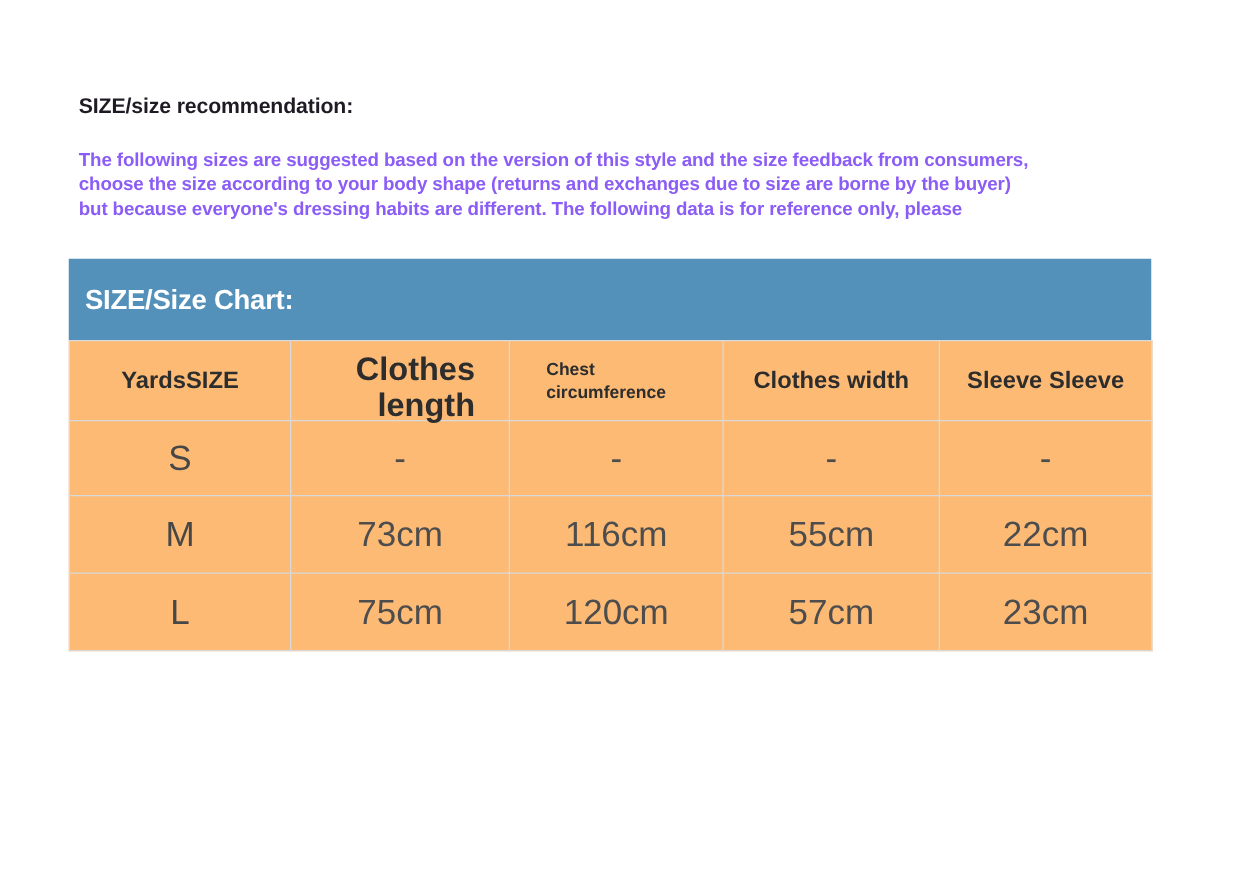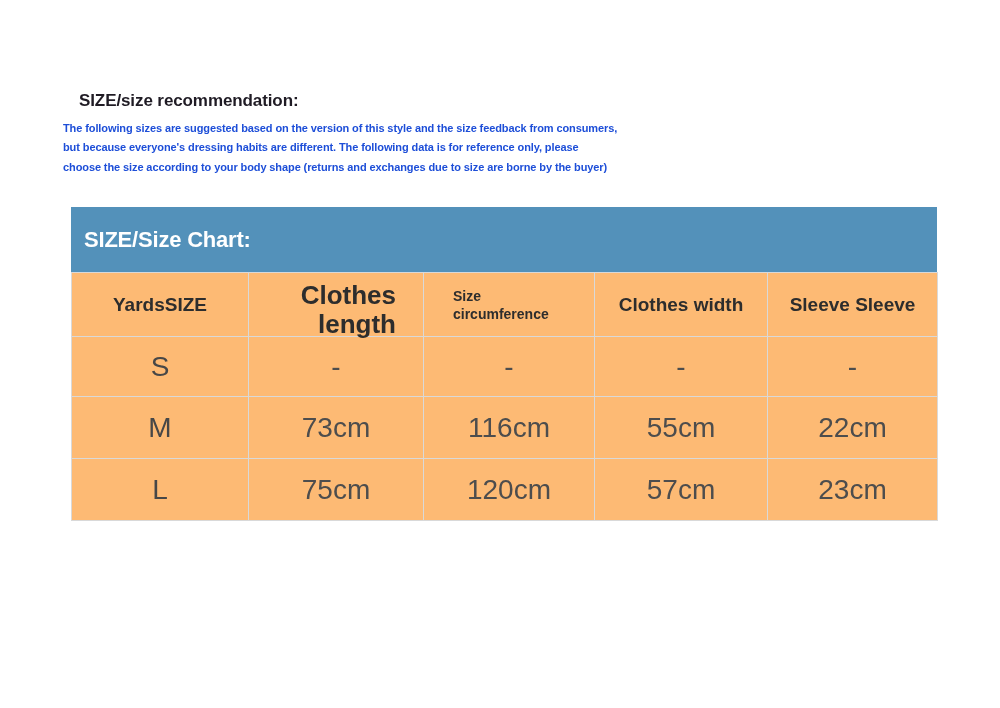--- a/index.html
+++ b/index.html
@@ -6,30 +6,30 @@
   body{
     width:1000px;height:708px;
     background:#ffffff;
     font-family:"Liberation Sans", sans-serif;
     position:relative;
     overflow:hidden;
   }
   .heading{
     position:absolute;left:63px;top:75px;
     font-size:17px;font-weight:bold;color:#1f1b24;
-    letter-spacing:-0.1px;margin:16px;
+    letter-spacing:-0.1px;margin:0;
   }
   .desc{
     position:absolute;left:63px;top:119px;
-    font-size:11px;font-weight:bold;color:#1d4ed8;
+    font-size:15px;font-weight:bold;color:#8b5cf6;
     line-height:19.3px;letter-spacing:-0.1px;
   }
   .desc div{white-space:nowrap;}
   .chart{
-    position:absolute;left:71px;top:207px;width:866px;
+    position:absolute;left:55px;top:207px;width:866px;
   }
   .title-bar{
     height:65px;background:#5391ba;
     display:flex;align-items:center;
     padding-left:13px;box-sizing:border-box;
   }
   .title-bar span{
     color:#ffffff;font-size:22px;font-weight:bold;letter-spacing:-0.2px;
   }
   table.size-table{
@@ -59,41 +59,41 @@
   }
   td.size-col{color:#474747;}
 </style>
 </head>
 <body>
 
 <h1 class="heading">SIZE/size recommendation:</h1>
 
 <div class="desc">
   <div>The following sizes are suggested based on the version of this style and the size feedback from consumers,</div>
+  <div>choose the size according to your body shape (returns and exchanges due to size are borne by the buyer)</div>
   <div>but because everyone's dressing habits are different. The following data is for reference only, please</div>
-  <div>choose the size according to your body shape (returns and exchanges due to size are borne by the buyer)</div>
 </div>
 
 <div class="chart">
   <div class="title-bar">
     <span>SIZE/Size Chart:</span>
   </div>
   <table class="size-table">
     <colgroup>
       <col style="width:177px">
       <col style="width:175px">
       <col style="width:171px">
       <col style="width:173px">
       <col style="width:170px">
     </colgroup>
     <thead>
       <tr>
         <th><span class="th-label">YardsSIZE</span></th>
         <th><span class="th-clothes">Clothes length</span></th>
-        <th><span class="th-chest">Size circumference</span></th>
+        <th><span class="th-chest">Chest circumference</span></th>
         <th><span class="th-label">Clothes width</span></th>
         <th><span class="th-label">Sleeve Sleeve</span></th>
       </tr>
     </thead>
     <tbody>
       <tr>
         <td class="size-col">S</td>
         <td>-</td>
         <td>-</td>
         <td>-</td>

